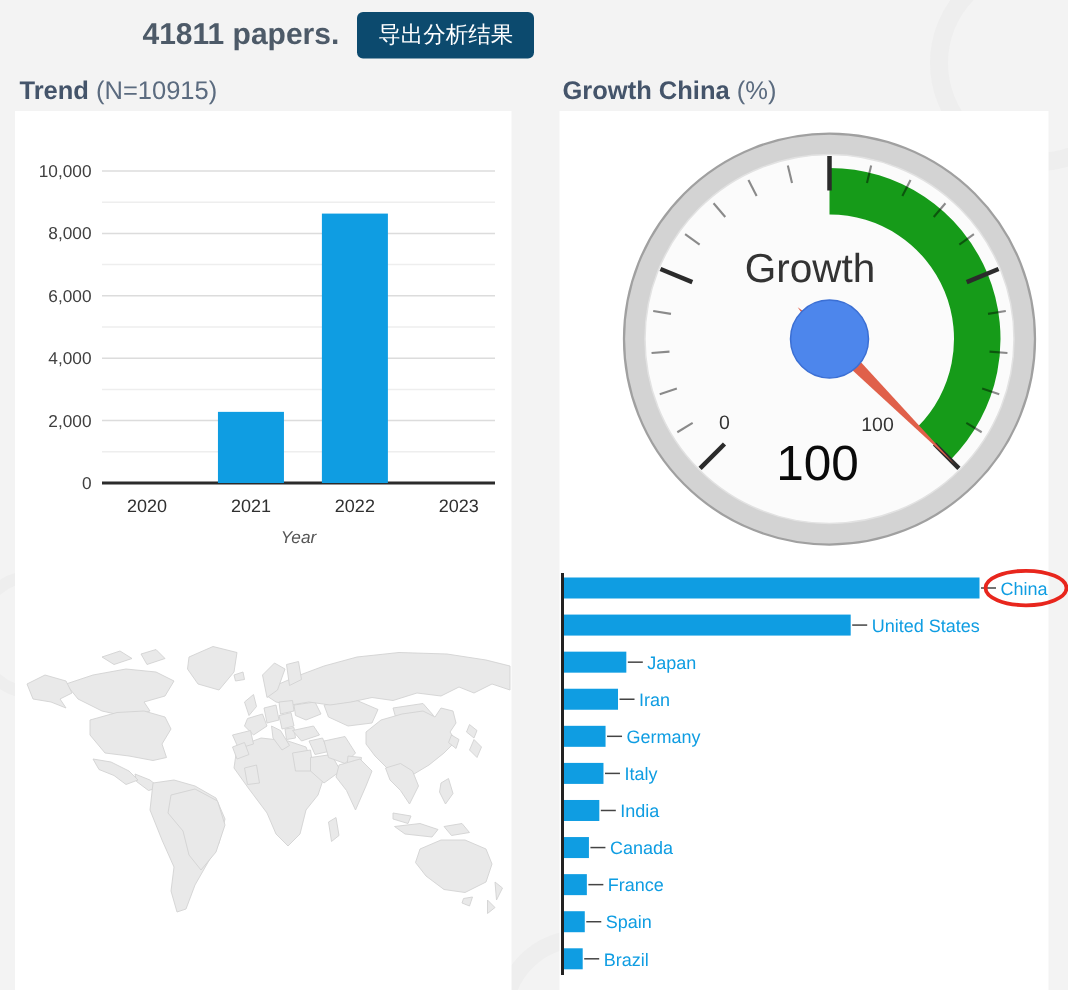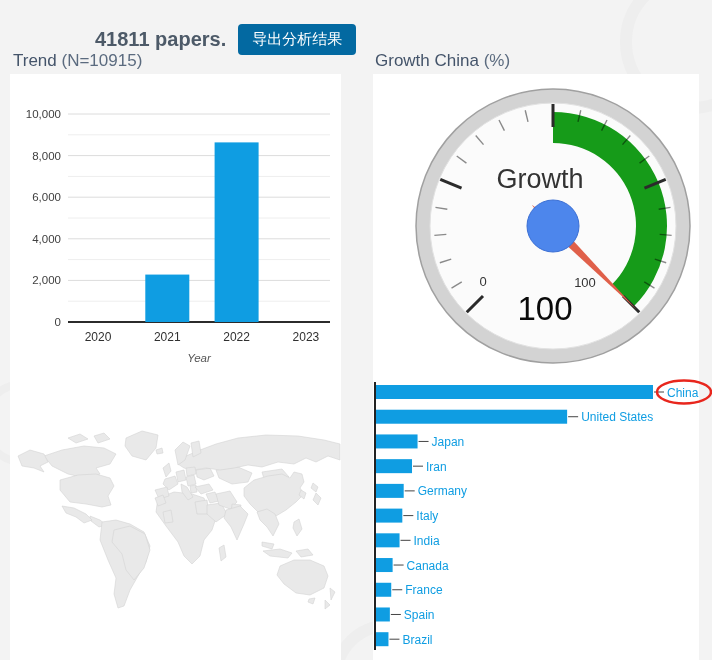--- a/index.html
+++ b/index.html
@@ -6,29 +6,29 @@
   body{
     width:712px;height:660px;position:relative;overflow:hidden;
     background:#f3f3f3;
     font-family:"Liberation Sans","DejaVu Sans",sans-serif;
   }
   .bg-deco{position:absolute;border-radius:50%;border:12px solid rgba(100,110,120,0.035);pointer-events:none;}
   #deco1{width:120px;height:120px;left:620px;top:-30px;}
   #deco2{width:90px;height:90px;left:330px;top:620px;}
   #deco3{width:70px;height:70px;left:-20px;top:380px;border-width:8px;}
 
-  .header{position:absolute;left:0;top:16px;width:712px;height:46px;display:flex;align-items:center;}
+  .header{position:absolute;left:0;top:0;width:712px;height:46px;display:flex;align-items:center;}
   .papers-label{margin-left:95px;font-size:20px;font-weight:bold;color:#4d5a68;}
   .export-btn{
-    margin-left:12px;background:#0369a1;color:#fff;border:none;border-radius:4px;
+    margin-left:12px;background:#0c4a6e;color:#fff;border:none;border-radius:4px;
     font-size:15px;padding:6px 14px;cursor:pointer;font-family:inherit;
   }
 
   .panel-title{position:absolute;font-size:17px;color:#44546a;}
-  .panel-title .t-bold{font-weight:normal;}
+  .panel-title .t-bold{font-weight:bold;}
   .panel-title .t-rest{font-weight:normal;color:#5b6b7f;margin-top:36px;}
   #trend-title{left:13px;top:51px;}
   #growth-title{left:375px;top:51px;}
 
   .panel{position:absolute;background:#ffffff;}
   #left-panel{left:10px;top:74px;width:331px;height:586px;}
   #right-panel{left:373px;top:74px;width:326px;height:586px;}
 
   svg{overflow:visible;display:block;}
   #trend-svg{position:absolute;left:0;top:0;}

